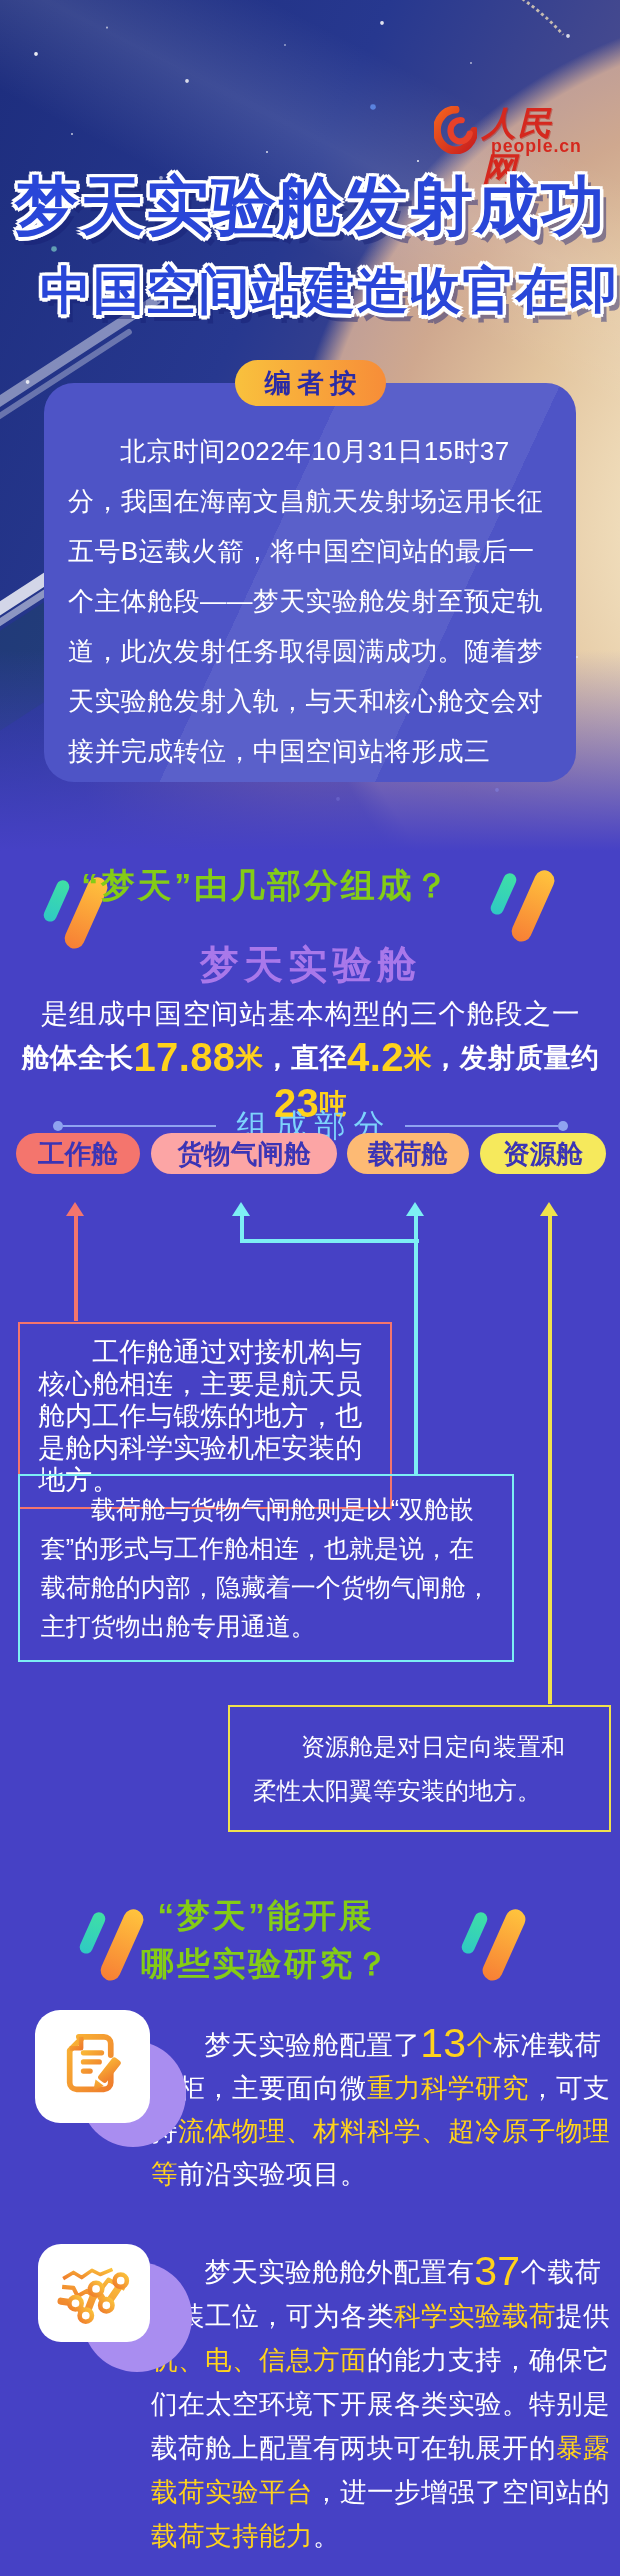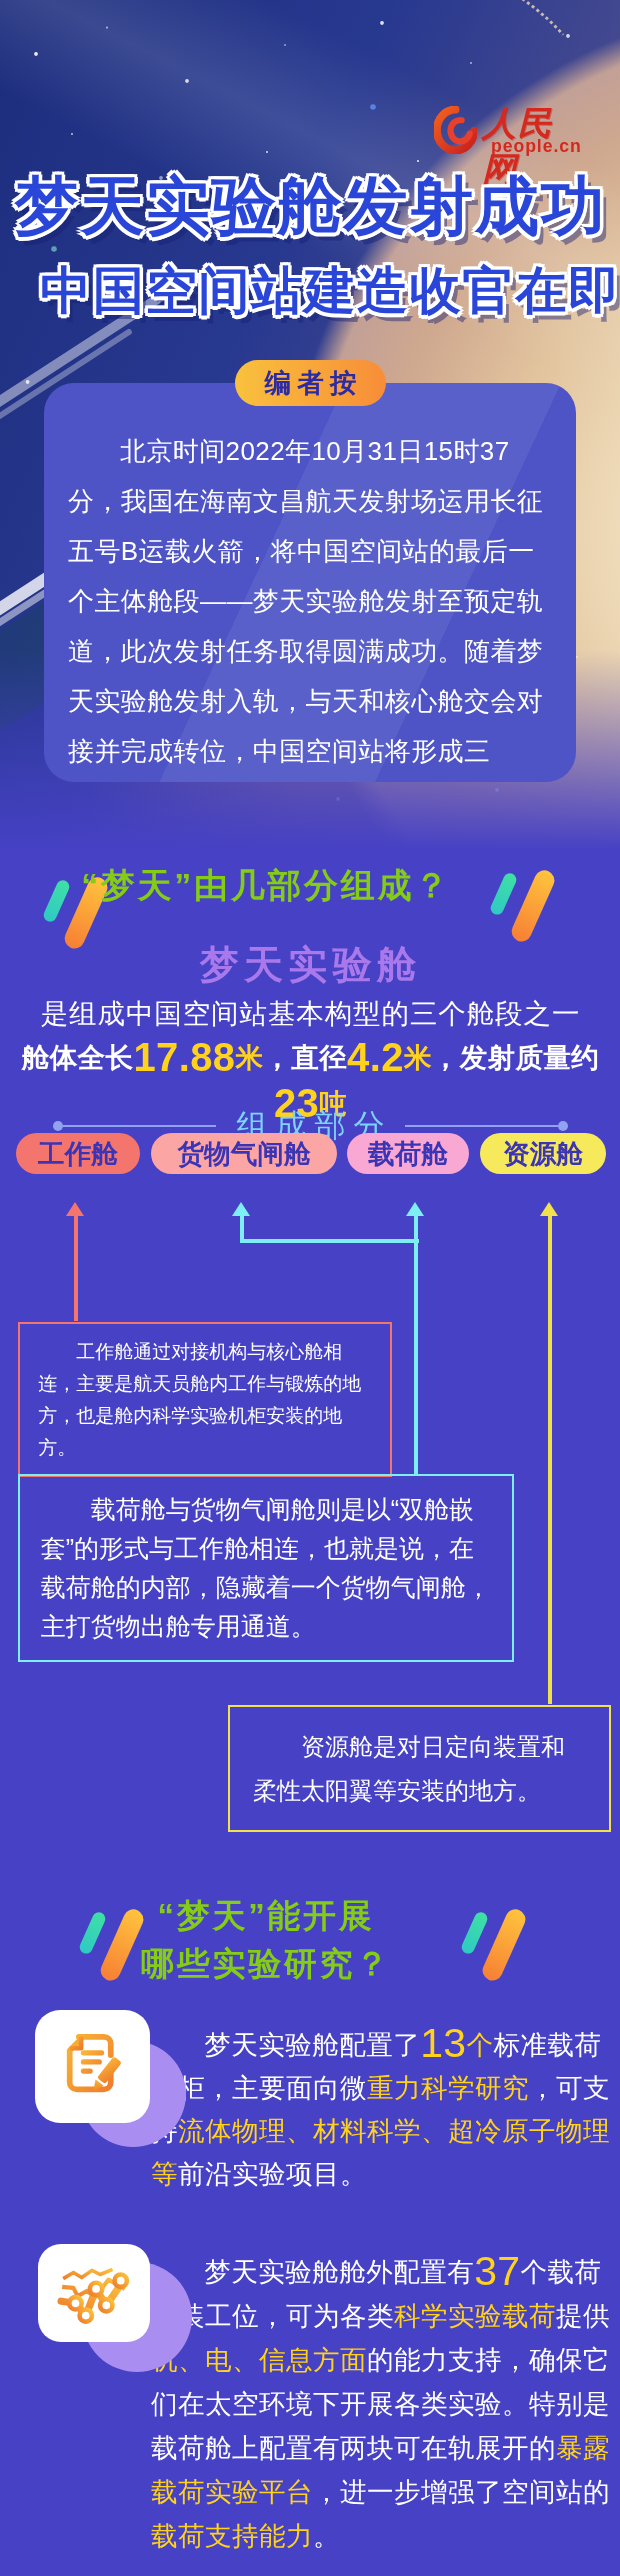--- a/index.html
+++ b/index.html
@@ -92,35 +92,35 @@
   .divider{position:absolute;left:0;top:1105px;width:621px;display:flex;align-items:center;}
   .divider .dot{width:9.8px;height:9.8px;border-radius:50%;background:#8fa3f0;}
   .divider .dot.l{margin-left:53px;} .divider .dot.r{margin-right:53px;}
   .divider .line{flex:1;height:1.8px;background:#8fa3f0;}
   .divider .label{color:#7dd3fc;font-size:31px;letter-spacing:8px;margin:0 12.4px 0 20.4px;}
 
   .pill{position:absolute;top:1133px;height:41px;border-radius:20.4px;display:flex;align-items:center;
       justify-content:center;font-weight:bold;font-size:26.6px;color:#3b34b5;}
   .pill.p1{left:16px;width:124px;background:#f4756d;}
   .pill.p2{left:151px;width:186px;background:#fca5a5;}
-  .pill.p3{left:347px;width:122px;background:#f9a8d4;}
+  .pill.p3{left:347px;width:122px;background:#fdba74;}
   .pill.p4{left:480px;width:126px;background:#f6e95c;}
 
   .stem{position:absolute;width:3.5px;}
   .head{position:absolute;width:0;height:0;border-left:9.8px solid transparent;border-right:9.8px solid transparent;}
   .salmon{background:#f4756d;} .cyan{background:#7deef4;} .yellow{background:#f0e14d;}
   .head.salmon{background:none;border-bottom:14px solid #f4756d;}
   .head.cyan{background:none;border-bottom:14px solid #7deef4;}
   .head.yellow{background:none;border-bottom:14px solid #f0e14d;}
   .hline{position:absolute;height:3.5px;background:#7deef4;}
 
   .note3{position:absolute;border:2.7px solid;color:#fff;box-sizing:border-box;}
   .note3 p{margin:0;text-indent:2em;}
   .nb1{left:17.7px;top:1322px;width:374px;border-color:#f4756d;padding:11.5px 18.6px;}
-  .nb1 p{font-size:19px;line-height:32px;}
+  .nb1 p{font-size:27px;line-height:32px;}
   .nb2{left:17.7px;top:1474px;width:496px;border-color:#7deef4;padding:14px 21px;}
   .nb2 p{font-size:25px;line-height:39px;}
   .nb3{left:228px;top:1705px;width:383px;border-color:#f0e14d;padding:17.7px 23px;}
   .nb3 p{font-size:24px;line-height:44px;}
 
   
   .icard{position:absolute;background:#fff;z-index:3;display:flex;align-items:center;justify-content:center;}
   .icircle{position:absolute;border-radius:50%;background:#a98df0;z-index:2;}
   .ic1{left:35px;top:2010px;width:115px;height:113px;border-radius:25px;}
   .cc1{left:80px;top:2041px;width:106px;height:106px;}

